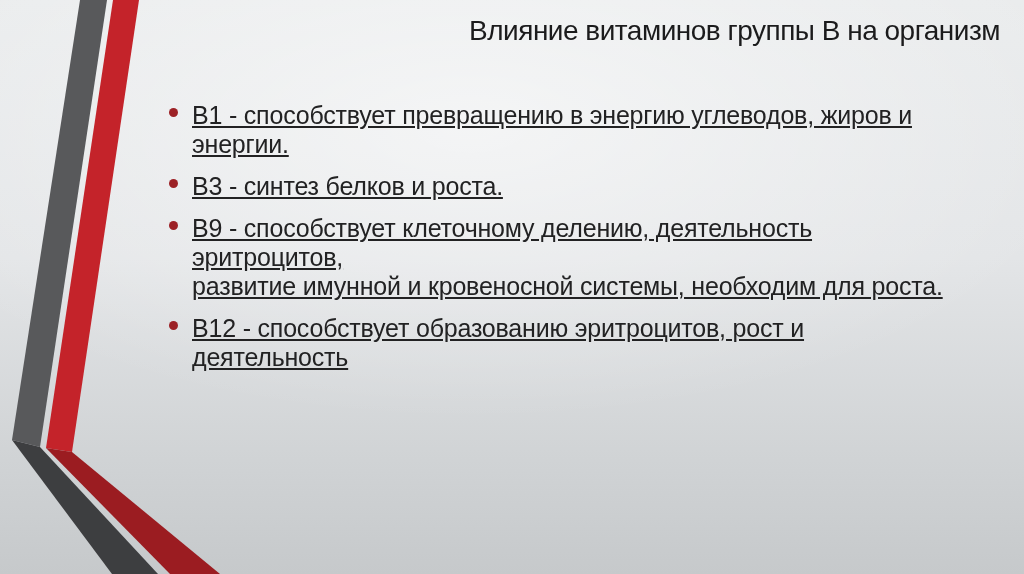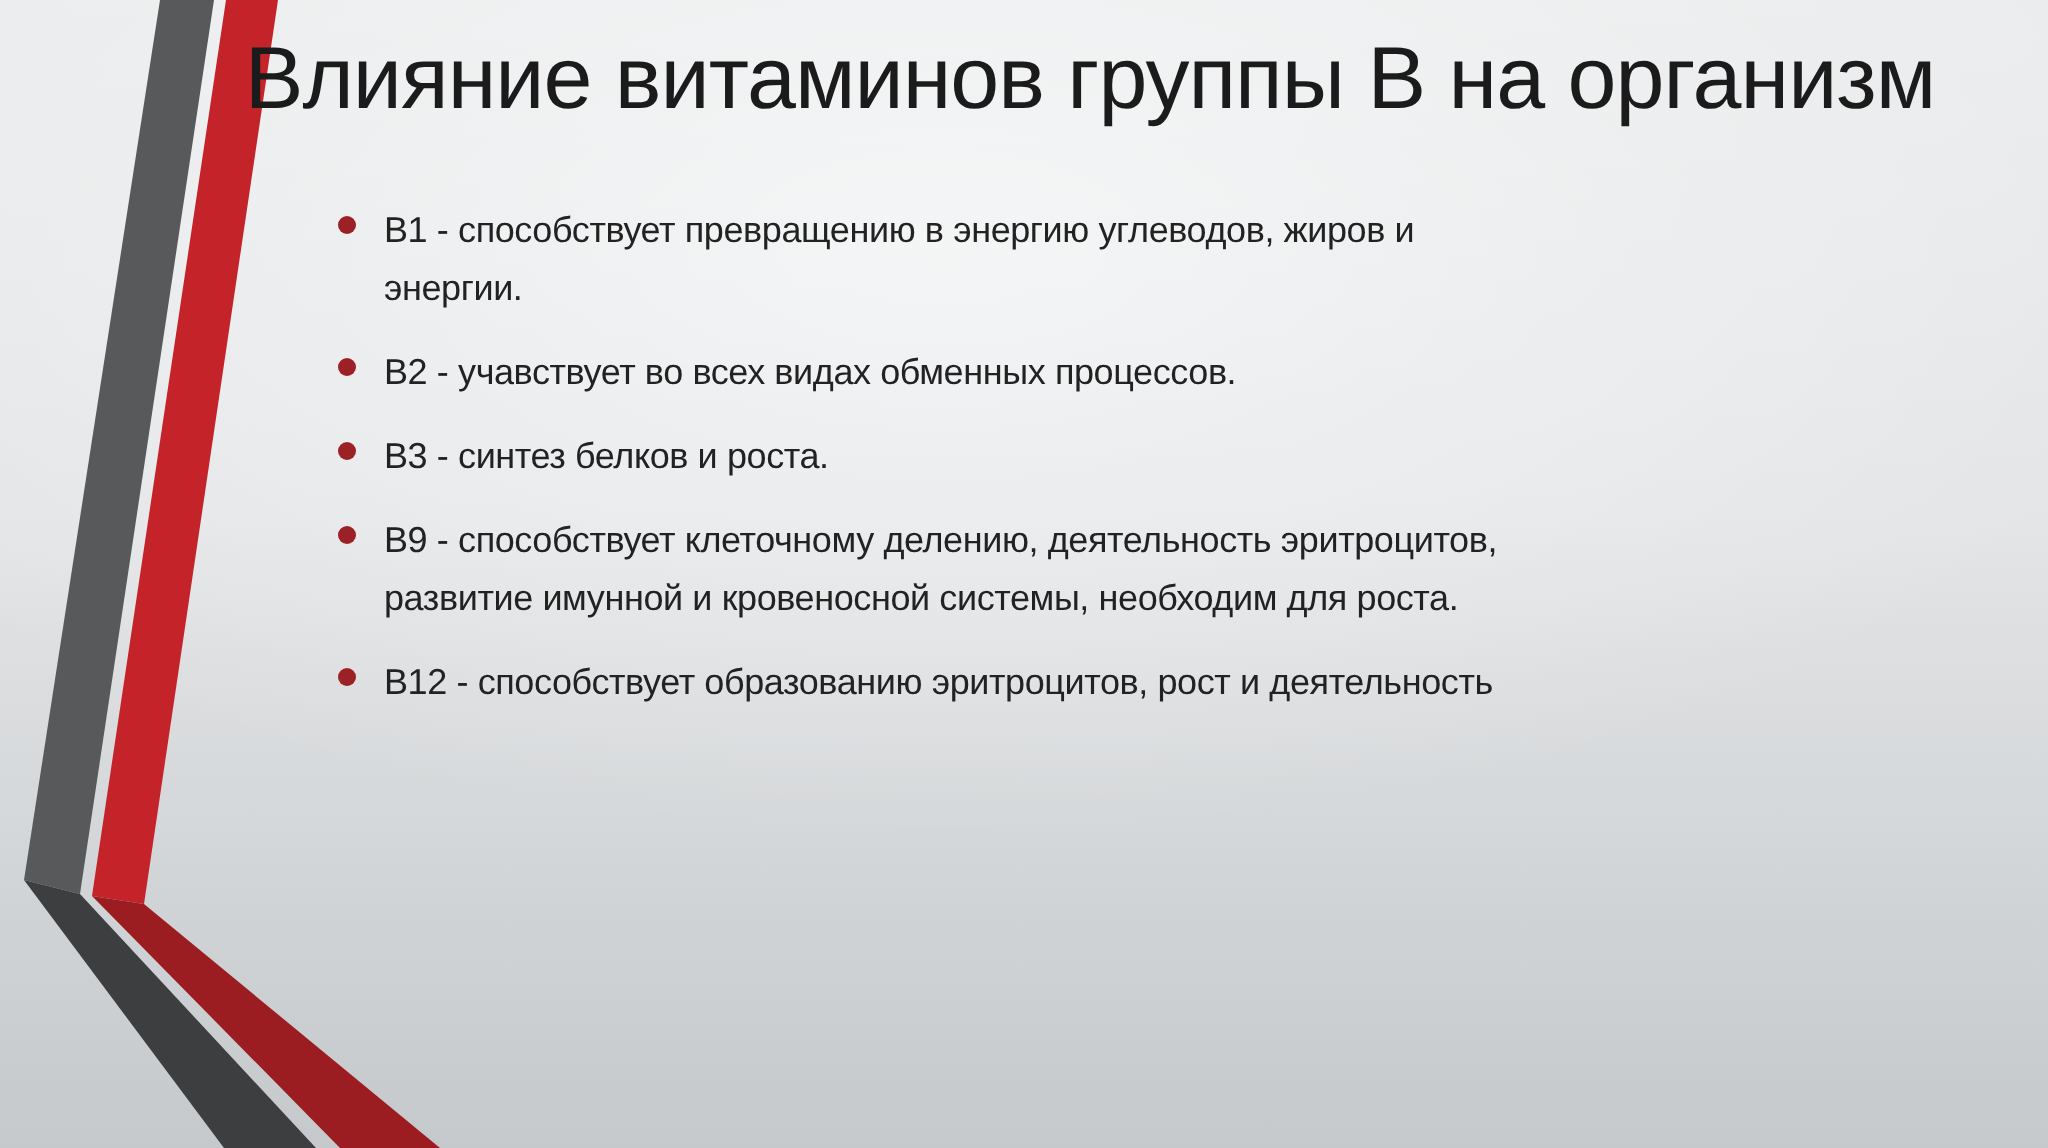--- a/index.html
+++ b/index.html
@@ -8,37 +8,38 @@
     font-family:"Liberation Sans", sans-serif;
     background:
       radial-gradient(ellipse 900px 420px at 46% 22%, rgba(255,255,255,0.55), rgba(255,255,255,0) 70%),
       linear-gradient(180deg, #eaeced 0%, #e3e5e7 45%, #cfd2d4 82%, #c6c9cb 100%);
   }
   .ribbon{
     position:absolute;left:0;top:0;width:260px;height:574px;
   }
   .slide-title{
     position:absolute;left:90px;top:14px;width:910px;
-    text-align:center;
-    font-size:44px;line-height:1.2;font-weight:400;
+    text-align:right;
+    font-size:28px;line-height:1.2;font-weight:400;
     letter-spacing:-0.5px;
     color:#1b1b1c;
     white-space:nowrap;
   }
   .bullet-list{
     position:absolute;left:168px;top:101px;width:790px;
     list-style:none;margin:0;padding:0;
   }
   .bullet-item{
     position:relative;
     padding-left:24px;
     margin:0 0 13px 0;
-    font-size:18px;line-height:29px;
+    font-size:25px;line-height:29px;
     letter-spacing:-0.2px;
     color:#222223;
+    text-decoration:underline;
   }
   .bullet-dot{
     position:absolute;left:1px;top:7px;
     width:9px;height:9px;border-radius:50%;
     background:#9c2126;
   }
   .line{display:block;}
 </style>
 </head>
 <body>
@@ -53,24 +54,20 @@
 <div class="slide-title">Влияние витаминов группы В на организм</div>
 
 <ul class="bullet-list">
   <li class="bullet-item">
     <span class="bullet-dot"></span>
     <span class="line">В1 - способствует превращению в энергию углеводов, жиров и</span>
     <span class="line">энергии.</span>
   </li>
   <li class="bullet-item">
     <span class="bullet-dot"></span>
-    <span class="line">В2 - учавствует во всех видах обменных процессов.</span>
-  </li>
-  <li class="bullet-item">
-    <span class="bullet-dot"></span>
     <span class="line">В3 - синтез белков и роста.</span>
   </li>
   <li class="bullet-item">
     <span class="bullet-dot"></span>
     <span class="line">В9 - способствует клеточному делению, деятельность эритроцитов,</span>
     <span class="line">развитие имунной и кровеносной системы, необходим для роста.</span>
   </li>
   <li class="bullet-item">
     <span class="bullet-dot"></span>
     <span class="line">В12 - способствует образованию эритроцитов, рост и деятельность</span>

